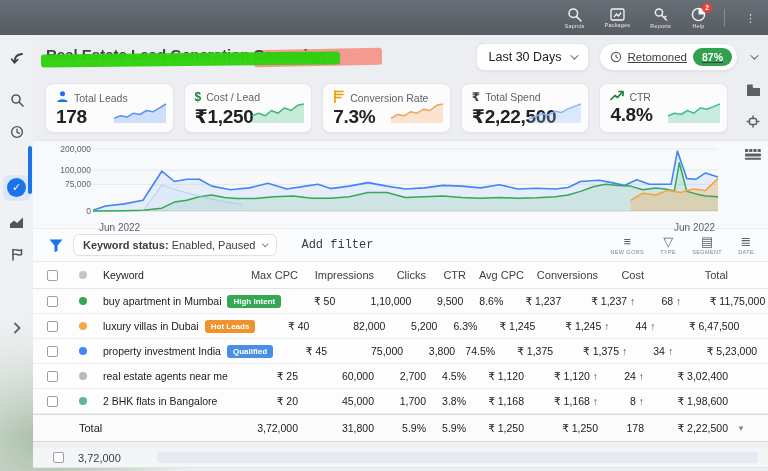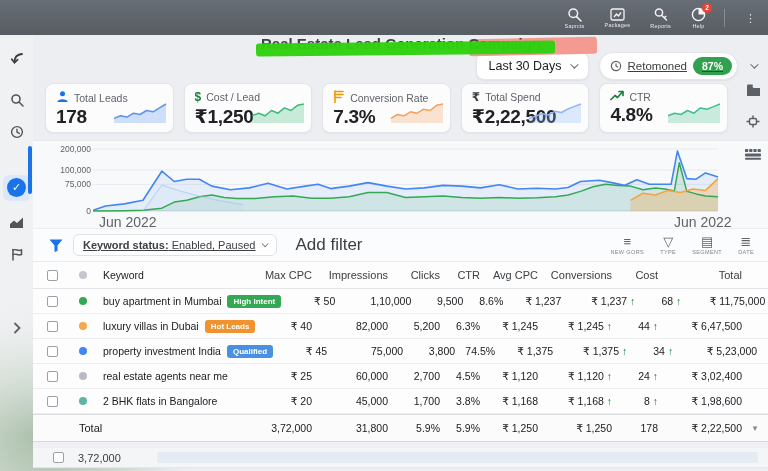--- a/index.html
+++ b/index.html
@@ -27,21 +27,21 @@
     background:linear-gradient(180deg,#f0f1f3 0%,#f0f1f3 58%, rgba(240,241,243,.55) 74%, rgba(240,241,243,0) 92%); }
   .sb-icon { position:absolute; left:0; width:33px; height:26px; display:flex; align-items:center; justify-content:center; color:#51565c; cursor:pointer; }
   .sb-active-bg { position:absolute; left:3px; top:140px; width:27px; height:26px; background:#dbe7fb; border-radius:6px; }
   .sb-check { position:absolute; left:7px; top:143px; width:19px; height:19px; border-radius:50%; background:#1a73e8; color:#fff; font-size:11px; font-weight:700; display:flex; align-items:center; justify-content:center; cursor:pointer; }
   .sb-indicator { position:absolute; left:28px; top:146px; width:4px; height:48px; background:#1a73e8; border-radius:2px; z-index:5; }
 
   
   .main { position:absolute; top:35px; left:33px; width:735px; height:436px; z-index:3; }
 
   
-  .page-header { height:43px; display:flex; align-items:center; padding:0 12px 0 13px;flex-direction:column; }
+  .page-header { height:43px; display:flex; align-items:center; padding:0 12px 0 13px; }
   .title-wrap { position:relative; height:22px; }
   .page-title { position:relative; z-index:2; font-size:15px; font-weight:700; color:#3f4347; white-space:nowrap; }
   .hl-green { position:absolute; z-index:3; left:-5px; right:-14px; top:7px; height:13px; background:#2ed10e; border-radius:3px; transform:rotate(-.6deg); opacity:.97; }
   .hl-red { position:absolute; z-index:1; left:208px; width:128px; top:3px; height:17px; background:#f49a91; border-radius:3px; transform:rotate(-1.2deg); }
   .hdr-right { margin-left:auto; display:flex; align-items:center; gap:10px; }
   .pill { background:#fff; border:1px solid #e4e6e9; box-shadow:0 1px 2px rgba(60,64,67,.08); display:flex; align-items:center; cursor:pointer; }
   .daterange { border-radius:8px; padding:6px 12px; gap:8px; font-size:12.5px; font-weight:500; color:#202124; }
   .chev { width:6px; height:6px; border-right:1.6px solid #5f6368; border-bottom:1.6px solid #5f6368; transform:rotate(45deg) translateY(-2px); }
   .score { border-radius:16px; padding:4px 5px 4px 10px; gap:6px; font-size:11.5px; color:#3c4043;text-decoration:underline; }
   .score-pill { background:#31a04f; color:#fff; font-size:10.5px; font-weight:700; padding:3px 9px; border-radius:11px; }
@@ -55,37 +55,37 @@
   .card-spark { position:absolute; right:6px; bottom:4px; }
   .ic-txt { font-weight:700; font-size:12px; }
 
   
   .rail { position:absolute; top:82px; right:0; width:30px; z-index:6; display:flex; flex-direction:column; align-items:center; gap:14px; }
   .rail .r-ic { color:#5b6167; cursor:pointer; }
 
   
   .chart-panel { height:88px; position:relative; background:#f8f9fb; border-top:1px solid #e6e8ea; }
   .ytick { position:absolute; left:14px; width:44px; text-align:right; font-size:8.5px; color:#5f6368; }
-  .xtick { position:absolute; top:73px; font-size:14px; color:#5f6368; }
+  .xtick { position:absolute; top:81px; font-size:10px; color:#5f6368; }
   .chart-svg { position:absolute; left:60px; top:2px; }
 
   
   .filter-bar { height:34px; background:#fbfcfd; border-top:1px solid #eceef0; border-bottom:1px solid #e8eaed; display:flex; align-items:center; padding:0 14px 0 16px; gap:10px; }
-  .chip { display:flex; align-items:center; gap:6px; background:#fff; border:1px solid #dfe1e5; border-radius:6px; padding:4px 9px; font-size:11px; color:#3c4043; cursor:pointer; white-space:nowrap;text-decoration:underline; }
+  .chip { display:flex; align-items:center; gap:6px; background:#fff; border:1px solid #dfe1e5; border-radius:6px; padding:4px 9px; font-size:11px; color:#3c4043; cursor:pointer; white-space:nowrap; }
   .chip b { font-weight:700; }
   .chip .chev { transform:scale(.8) rotate(45deg) translateY(-2px); }
-  .add-filter { font-size:17px; color:#3c4043; margin-left:8px; cursor:pointer; }
+  .add-filter { font-size:12px; color:#3c4043; margin-left:14px; cursor:pointer;font-family:Liberation Mono, monospace; }
   .ft-tools { margin-left:auto; display:flex; gap:16px; }
   .ft-tool { display:flex; flex-direction:column; align-items:center; gap:0; cursor:pointer; }
   .ft-glyph { font-size:13px; color:#5f6368; line-height:13px; }
   .ft-label { font-size:5.5px; color:#80868b; letter-spacing:.4px; margin-top:1px; }
 
   
   .table { background:#fdfdfe; }
-  .trow { display:grid; grid-template-columns:34px 28px 1fr 56px 76px 52px 40px 58px 74px 46px 84px 22px; align-items:center; height:25px; border-bottom:1px solid #ecedef; padding:0 2px 0 8px; }
+  .trow { display:grid; grid-template-columns:34px 28px 1fr 56px 76px 52px 40px 58px 74px 46px 84px 22px; align-items:center; height:25px; border-bottom:1px solid #ecedef; padding:0 16px 0 8px; }
   .trow.head { height:27px; font-size:11.5px; color:#3c4043; border-bottom:1px solid #e3e5e8; }
   .trow.total { height:28px; background:#fbfbfc; border-top:1px solid #dadce0; border-bottom:1px solid #d6d9dd; }
   .cell-num { text-align:right; font-size:10.5px; color:#202124; white-space:nowrap; padding-right:2px; }
   .head .cell-num { font-size:11px; color:#3c4043; cursor:pointer; }
   .kw-cell { display:flex; align-items:center; gap:6px; font-size:10.5px; color:#202124; white-space:nowrap; overflow:visible; cursor:pointer; }
   .checkbox { width:11px; height:11px; border:1.4px solid #9aa0a6; border-radius:2px; background:#fff; cursor:pointer; margin-left:6px; }
   .dot { width:8px; height:8px; border-radius:50%; margin-left:4px; }
   .badge { font-size:8px; font-weight:700; color:#fff; padding:2px 6px; border-radius:3px; white-space:nowrap; }
   .up { color:#188038; font-weight:600; }
   .total-label { grid-column:2 / 4; font-size:11px; color:#202124; padding-left:4px; }

